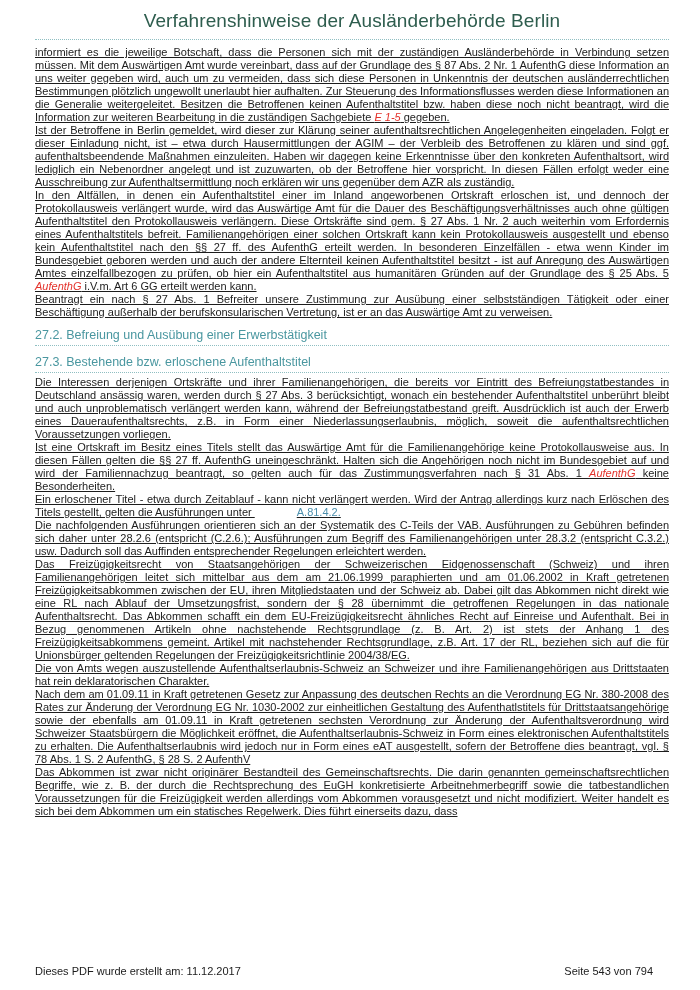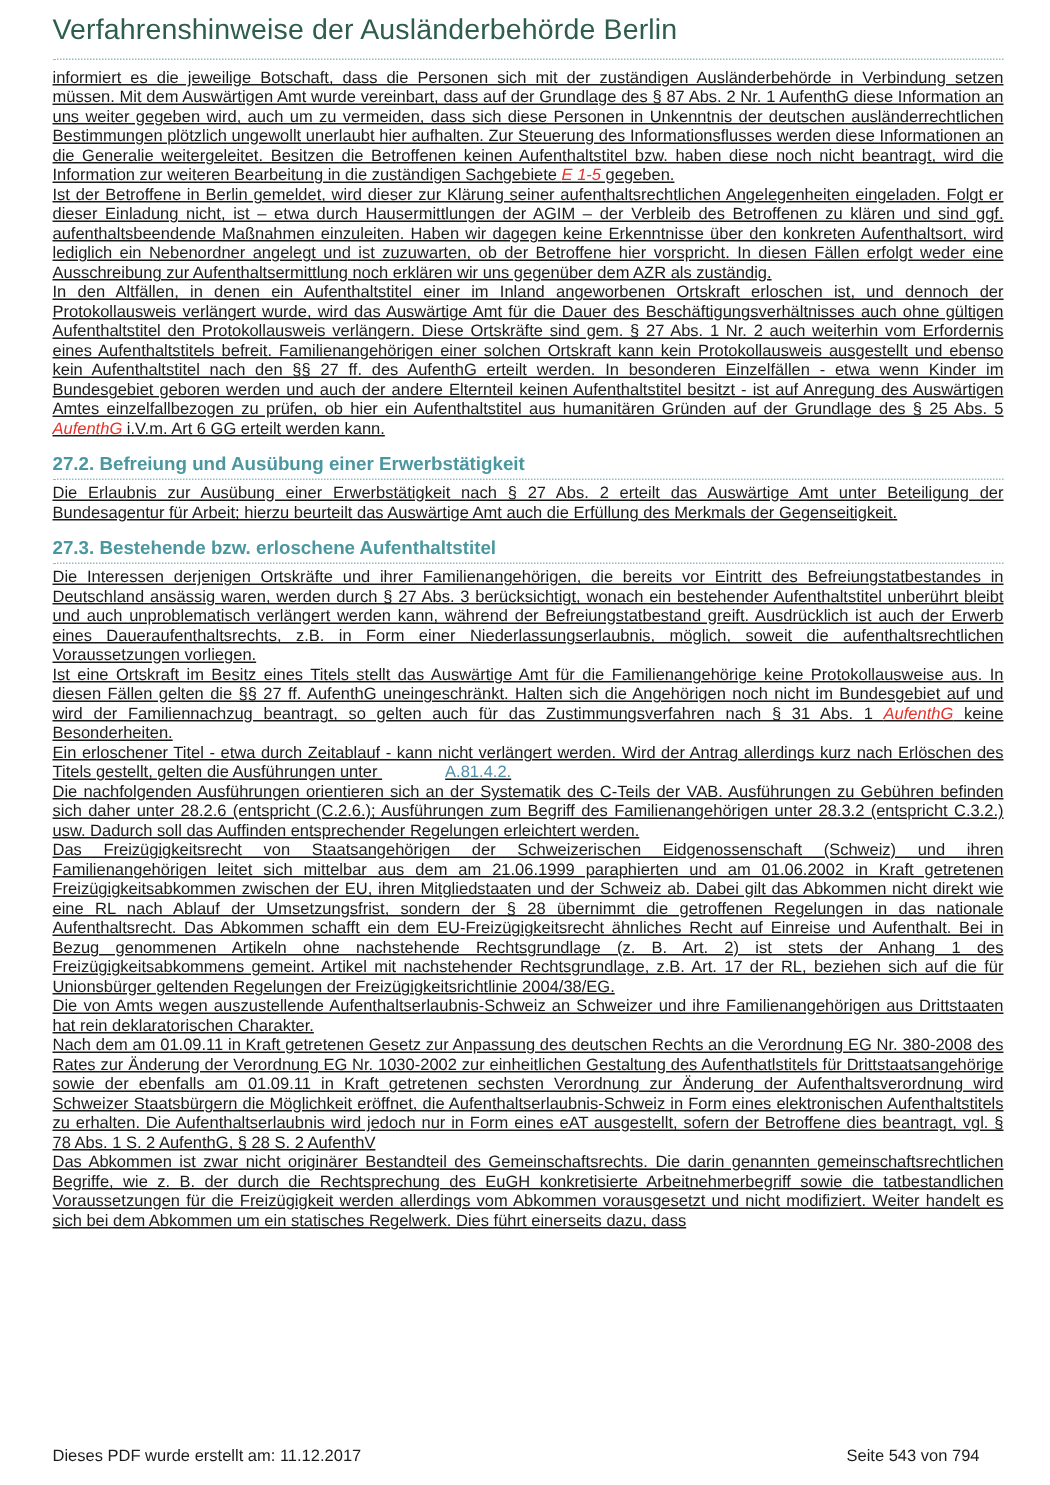--- a/index.html
+++ b/index.html
@@ -20,32 +20,33 @@
     right: 31px;
   }
   .doc-title {
     font-size: 19px;
     font-weight: 400;
     color: #2e5d4e;
     margin: 0 0 6px 0;
     padding-bottom: 7px;
     border-bottom: 1px dotted #8fbfc2;
     letter-spacing: 0.1px;
+    text-align: center;
   }
   p.body-par {
     margin: 0;
     font-size: 11px;
     line-height: 13px;
     text-align: justify;
     color: #1c1c1c;
     text-decoration: underline;
   }
   .section-heading {
     font-size: 12.5px;
-    font-weight: 700;
+    font-weight: 400;
     color: #4a97a0;
     margin: 9px 0 3px 0;
     padding-bottom: 3px;
     border-bottom: 1px dotted #8fbfc2;
   }
   .big-heading {
     font-size: 17.5px;
     font-weight: 400;
     color: #72999c;
     margin: 13px 0 5px 0;
@@ -79,24 +80,24 @@
   <div class="content">
 
     <h1 class="doc-title">Verfahrenshinweise der Ausländerbehörde Berlin</h1>
 
     <p class="body-par"><span>informiert es die jeweilige Botschaft, dass die Personen sich mit der zuständigen Ausländerbehörde in Verbindung setzen müssen. Mit dem Auswärtigen Amt wurde vereinbart, dass auf der Grundlage des § 87 Abs. 2 Nr. 1 AufenthG diese Information an uns weiter gegeben wird, auch um zu vermeiden, dass sich diese Personen in Unkenntnis der deutschen ausländerrechtlichen Bestimmungen plötzlich ungewollt unerlaubt hier aufhalten. Zur Steuerung des Informationsflusses werden diese Informationen an die Generalie weitergeleitet. Besitzen die Betroffenen keinen Aufenthaltstitel bzw. haben diese noch nicht beantragt, wird die Information zur weiteren Bearbeitung in die zuständigen Sachgebiete </span><span class="ref-red">E 1-5</span><span> gegeben.</span></p>
 
     <p class="body-par">Ist der Betroffene in Berlin gemeldet, wird dieser zur Klärung seiner aufenthaltsrechtlichen Angelegenheiten eingeladen. Folgt er dieser Einladung nicht, ist – etwa durch Hausermittlungen der AGIM – der Verbleib des Betroffenen zu klären und sind ggf. aufenthaltsbeendende Maßnahmen einzuleiten.  Haben wir dagegen keine Erkenntnisse über den konkreten Aufenthaltsort, wird lediglich ein Nebenordner angelegt und ist zuzuwarten, ob der Betroffene hier vorspricht. In diesen Fällen erfolgt weder eine Ausschreibung zur Aufenthaltsermittlung noch erklären wir uns gegenüber dem AZR als zuständig.</p>
 
     <p class="body-par"><span>In den Altfällen, in denen ein Aufenthaltstitel einer im Inland angeworbenen Ortskraft erloschen ist, und dennoch der Protokollausweis verlängert wurde, wird das Auswärtige Amt für die Dauer des Beschäftigungsverhältnisses auch ohne gültigen Aufenthaltstitel den Protokollausweis verlängern. Diese Ortskräfte sind gem. § 27 Abs. 1 Nr. 2 auch weiterhin vom Erfordernis eines Aufenthaltstitels befreit. Familienangehörigen einer solchen Ortskraft kann kein Protokollausweis ausgestellt und ebenso kein Aufenthaltstitel nach den §§ 27 ff. des AufenthG erteilt werden. In besonderen Einzelfällen - etwa wenn Kinder im Bundesgebiet geboren werden und auch der andere Elternteil keinen Aufenthaltstitel besitzt - ist auf Anregung des Auswärtigen Amtes einzelfallbezogen zu prüfen, ob hier ein Aufenthaltstitel aus humanitären Gründen auf der Grundlage des § 25 Abs. 5 </span><span class="ref-red">AufenthG</span><span> i.V.m. Art 6 GG erteilt werden kann.</span></p>
 
+    <p class="body-par">Beantragt ein nach § 27 Abs. 1 Befreiter unsere Zustimmung zur Ausübung einer selbstständigen Tätigkeit oder einer Beschäftigung außerhalb der berufskonsularischen Vertretung, ist er an das Auswärtige Amt zu verweisen.</p>
 
     <section>
       <h2 class="section-heading">27.2. Befreiung und Ausübung einer Erwerbstätigkeit</h2>
-      <p class="body-par">Die Erlaubnis zur Ausübung einer Erwerbstätigkeit nach § 27 Abs. 2 erteilt das Auswärtige Amt unter Beteiligung der Bundesagentur für Arbeit; hierzu beurteilt das Auswärtige Amt auch die Erfüllung des Merkmals der Gegenseitigkeit.</p>
     </section>
 
     <section>
       <h2 class="section-heading">27.3. Bestehende bzw. erloschene Aufenthaltstitel</h2>
       <p class="body-par">Die Interessen derjenigen Ortskräfte und ihrer Familienangehörigen, die bereits vor Eintritt des Befreiungstatbestandes in Deutschland ansässig waren, werden durch § 27 Abs. 3 berücksichtigt, wonach ein bestehender Aufenthaltstitel unberührt bleibt und auch unproblematisch verlängert werden kann, während der Befreiungstatbestand greift. Ausdrücklich ist auch der Erwerb eines Daueraufenthaltsrechts, z.B. in Form einer Niederlassungserlaubnis, möglich, soweit die aufenthaltsrechtlichen Voraussetzungen vorliegen.</p>
       <p class="body-par"><span>Ist eine Ortskraft im Besitz eines Titels stellt das Auswärtige Amt für die Familienangehörige keine Protokollausweise aus. In diesen Fällen gelten die §§ 27 ff. AufenthG uneingeschränkt. Halten sich die Angehörigen noch nicht im Bundesgebiet auf und wird der Familiennachzug beantragt, so gelten auch für das Zustimmungsverfahren nach § 31 Abs. 1 </span><span class="ref-red">AufenthG</span><span> keine Besonderheiten.</span></p>
       <p class="body-par"><span>Ein erloschener Titel - etwa durch Zeitablauf - kann nicht verlängert werden. Wird der Antrag allerdings kurz nach Erlöschen des Titels gestellt, gelten die Ausführungen unter </span><span class="ref-link">A.81.4.2.</span></p>
     </section>
 
 

